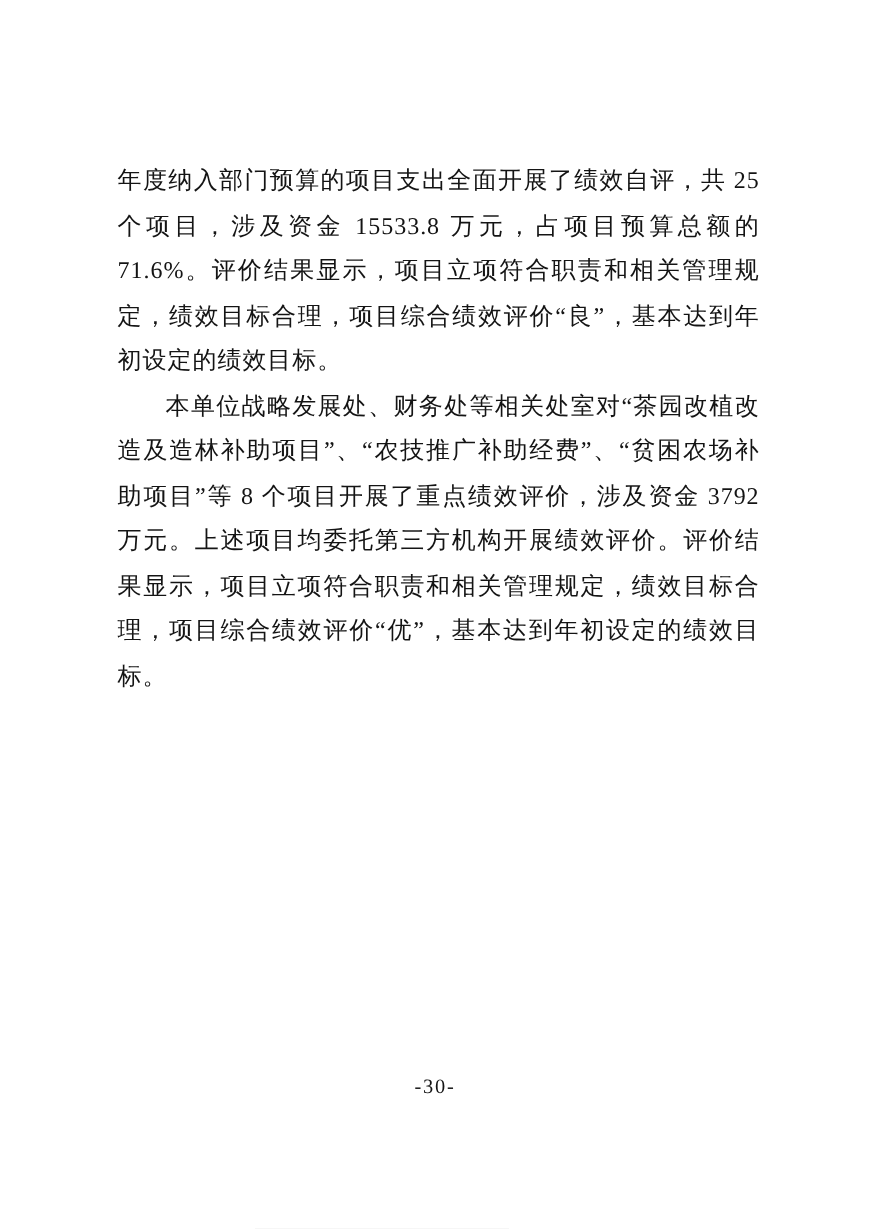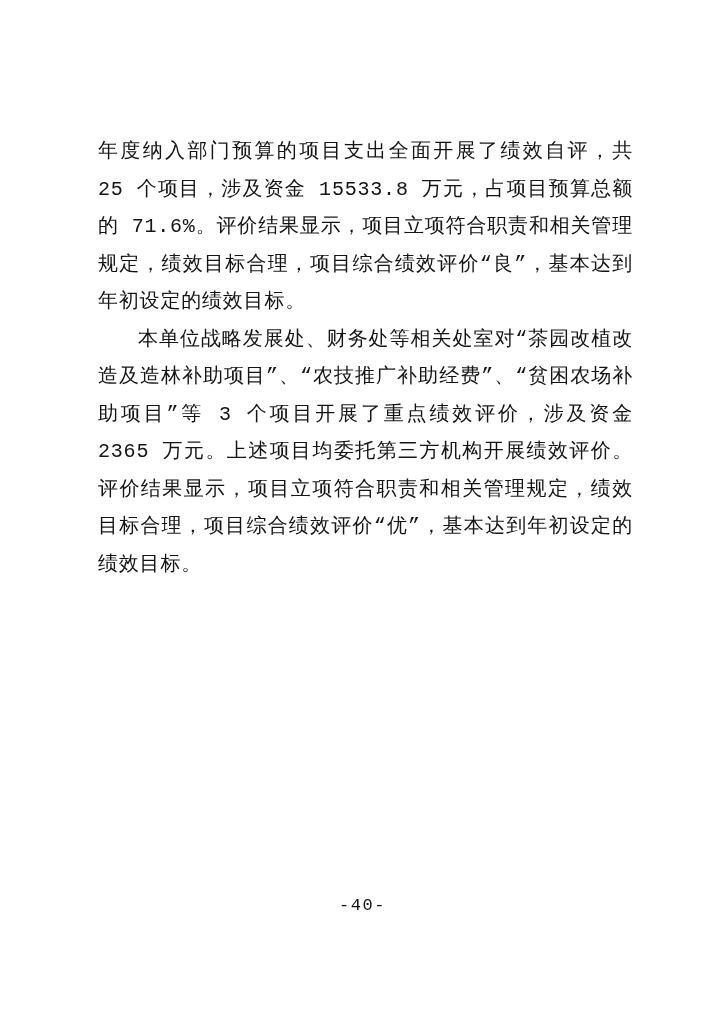--- a/index.html
+++ b/index.html
@@ -7,21 +7,21 @@
     padding: 0;
     background: #e8e8e8;
   }
   .page {
     position: relative;
     width: 725px;
     height: 1024px;
     margin: 0 auto;
     background: #ffffff;
     overflow: hidden;
-    font-family: Liberation Mono, monospace;
+    font-family: Liberation Serif, serif;
     color: #141414;
   }
   .body-text {
     position: absolute;
     left: 98px;
     top: 133px;
     width: 535px;
     font-size: 20px;
     line-height: 37.5px;
     letter-spacing: 0.8px;
@@ -46,16 +46,16 @@
     letter-spacing: 1.5px;
     color: #141414;
   }
 </style>
 </head>
 <body>
 
 <div class="page">
   <div class="body-text">
     <p>年度纳入部门预算的项目支出全面开展了绩效自评，共 25 个项目，涉及资金 15533.8 万元，占项目预算总额的 71.6%。评价结果显示，项目立项符合职责和相关管理规定，绩效目标合理，项目综合绩效评价“良”，基本达到年初设定的绩效目标。</p>
-    <p class="indented">本单位战略发展处、财务处等相关处室对“茶园改植改造及造林补助项目”、“农技推广补助经费”、“贫困农场补助项目”等 3 个项目开展了重点绩效评价，涉及资金 2365 万元。上述项目均委托第三方机构开展绩效评价。评价结果显示，项目立项符合职责和相关管理规定，绩效目标合理，项目综合绩效评价“优”，基本达到年初设定的绩效目标。</p>
+    <p class="indented">本单位战略发展处、财务处等相关处室对“茶园改植改造及造林补助项目”、“农技推广补助经费”、“贫困农场补助项目”等 8 个项目开展了重点绩效评价，涉及资金 3792 万元。上述项目均委托第三方机构开展绩效评价。评价结果显示，项目立项符合职责和相关管理规定，绩效目标合理，项目综合绩效评价“优”，基本达到年初设定的绩效目标。</p>
   </div>
-  <div class="page-number">-40-</div>
+  <div class="page-number">-30-</div>
 </div>
 
 </body></html>

